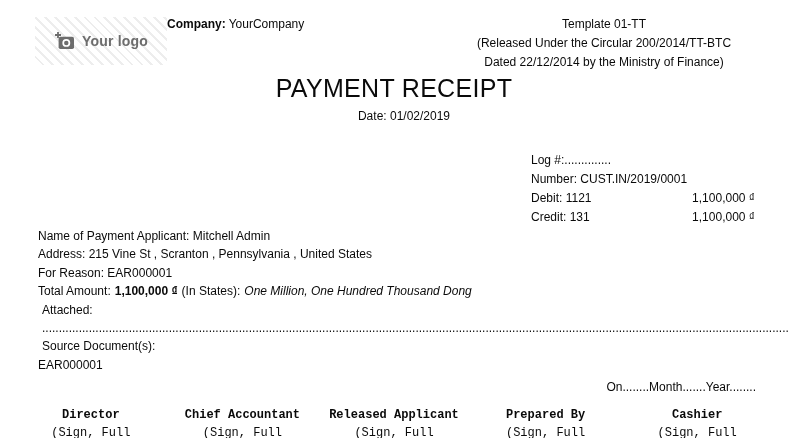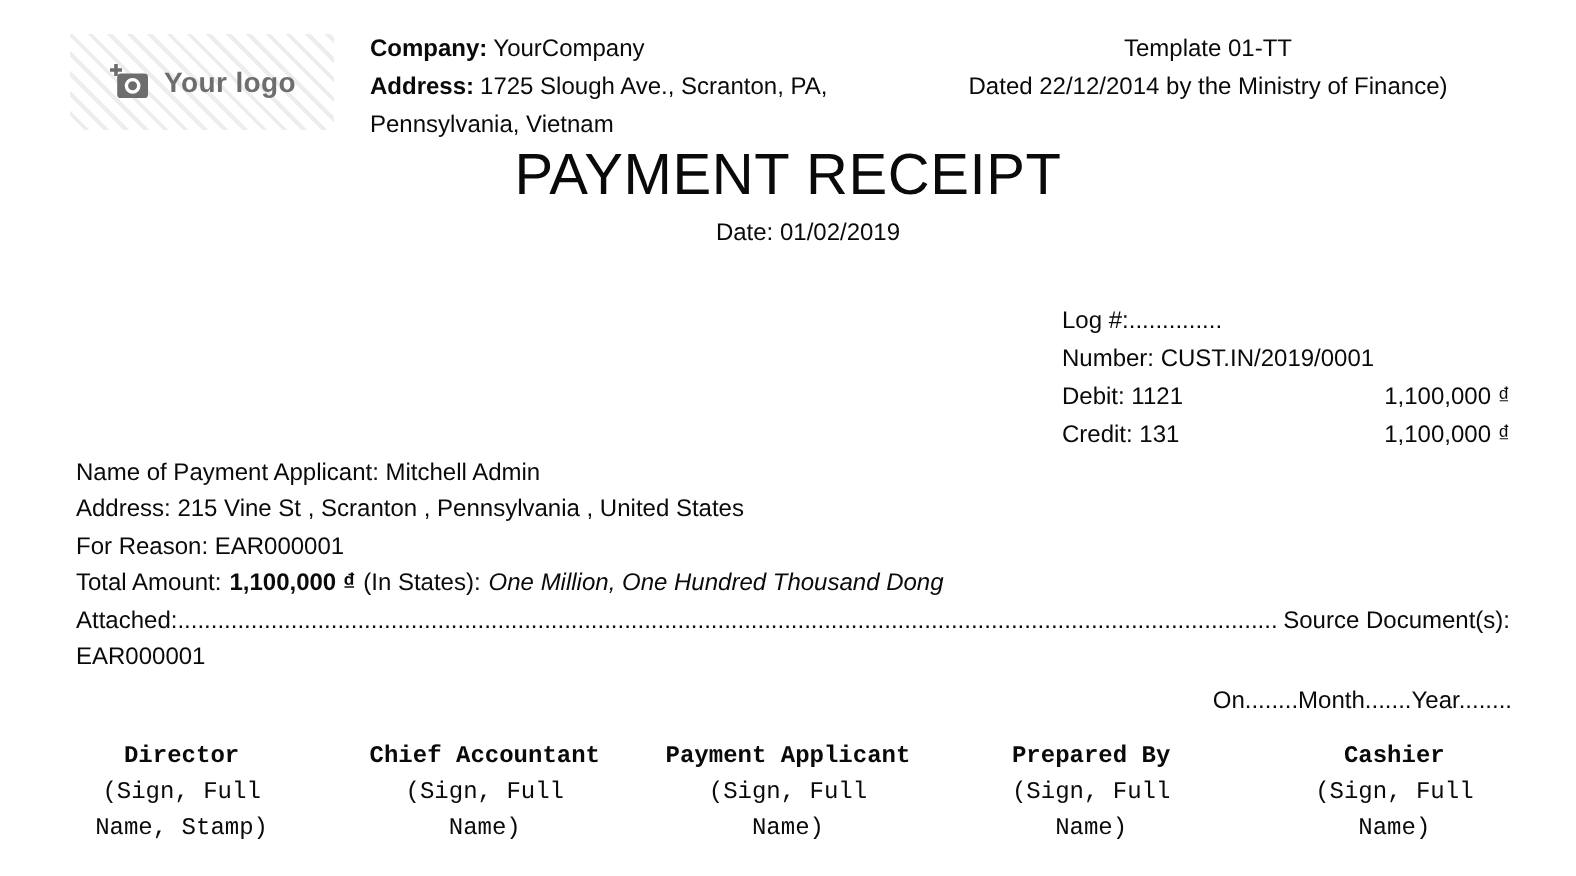--- a/index.html
+++ b/index.html
@@ -17,42 +17,42 @@
   
   .header { display: flex; align-items: flex-start; padding: 15px 33px 0 35px; }
   .logo-box {
     flex: none;
     width: 132px; height: 48px; margin-top: 2px;
     background: repeating-linear-gradient(45deg, #ffffff 0 5px, #ededed 5px 7px);
     display: flex; align-items: center; justify-content: center; gap: 7px;
     color: #6d6d6d;
   }
   .logo-text { font-size: 14px; font-weight: bold; letter-spacing: 0.2px; }
-  .company-block { margin-left: 18px; width: 244px; line-height: 19px; }
+  .company-block { width: 244px; line-height: 19px; }
   .bold { font-weight: normal; }
   .lbl { font-weight: bold; margin-right: 3px; }
   .template-block { margin-left: auto; width: 302px; text-align: center; line-height: 19px; }
 
   
   .doc-title {
     margin: 2px 0 0; text-align: center;
-    font-size: 29px; font-weight: 400; letter-spacing: 0.3px; line-height: 28px;
+    font-size: 25px; font-weight: 400; letter-spacing: 0.3px; line-height: 28px;
   }
   .doc-date { margin-top: 7px; text-align: center; padding-left: 20px; }
 
   
   .acct-block { width: 224px; margin: 28px 33px 0 auto; line-height: 19px; }
   .acct-row { display: flex; justify-content: space-between; }
 
   
   .details { margin: 0 33px 0 38px; line-height: 18.4px; }
   .amount-bold { font-weight: bold; margin: 0 4px; }
   .in-words-label { margin-right: 4px; }
   .in-words { font-style: italic; }
-  .attached-row { display: flex; align-items: baseline; }
+  .attached-row { display: flex; align-items: baseline; flex-direction: column; }
   .dot-leader { flex: 1; overflow: hidden; white-space: nowrap; }
   .source-label { margin-left: 4px; white-space: nowrap; }
 
   .on-month-year { margin-top: 6px; padding-right: 32px; text-align: right; padding-left: 40px; }
 
   
   .signatures { display: flex; margin: 12px 15px 16px; font-family: Liberation Mono, monospace; }
   .sig-col { flex: 1; text-align: center; line-height: 18px; }
   .sig-title { font-weight: bold; }
   .sig-sub { padding: 0 16px; }
@@ -71,27 +71,25 @@
           <circle cx="12.3" cy="10.9" r="3.1" fill="none" stroke="#ffffff" stroke-width="1.7"></circle>
         </svg>
       </span>
       <span class="logo-text">Your logo</span>
     </div>
 
     <div class="company-block">
       <div>
         <span class="lbl">Company:</span><span>YourCompany</span>
       </div>
-      <div>
-        <span class="lbl">Address:</span><span>1725 Slough Ave., Scranton, PA, Pennsylvania, Vietnam</span>
-      </div>
     </div>
 
     <div class="template-block">
       <div class="bold">Template 01-TT</div>
+      <div>(Released Under the Circular 200/2014/TT-BTC</div>
       <div>Dated 22/12/2014 by the Ministry of Finance)</div>
     </div>
   </header>
 
   <h1 class="doc-title">PAYMENT RECEIPT</h1>
   <div class="doc-date">Date: 01/02/2019</div>
 
   <div class="acct-block">
     <div>Log #:..............</div>
     <div>Number: CUST.IN/2019/0001</div>
@@ -125,21 +123,21 @@
   <div class="signatures">
     <div class="sig-col">
       <div class="sig-title">Director</div>
       <div class="sig-sub">(Sign, Full Name, Stamp)</div>
     </div>
     <div class="sig-col">
       <div class="sig-title">Chief Accountant</div>
       <div class="sig-sub">(Sign, Full Name)</div>
     </div>
     <div class="sig-col">
-      <div class="sig-title">Payment Applicant</div>
+      <div class="sig-title">Released Applicant</div>
       <div class="sig-sub">(Sign, Full Name)</div>
     </div>
     <div class="sig-col">
       <div class="sig-title">Prepared By</div>
       <div class="sig-sub">(Sign, Full Name)</div>
     </div>
     <div class="sig-col">
       <div class="sig-title">Cashier</div>
       <div class="sig-sub">(Sign, Full Name)</div>
     </div>

